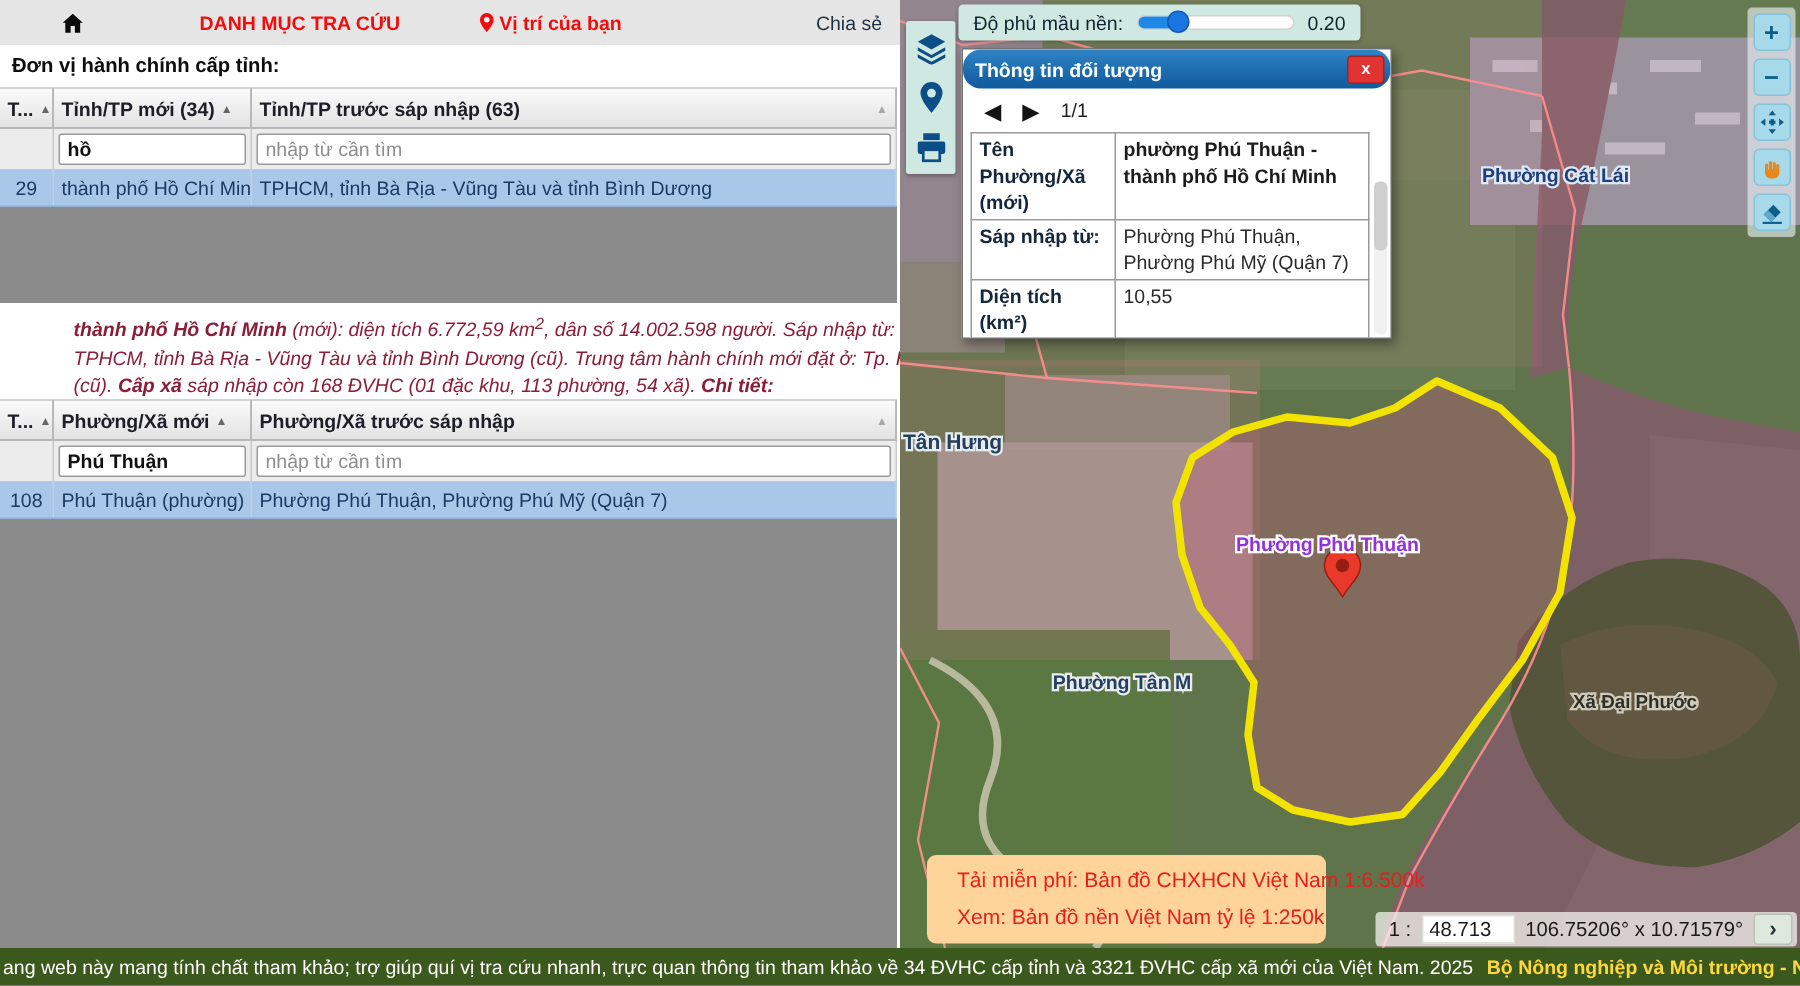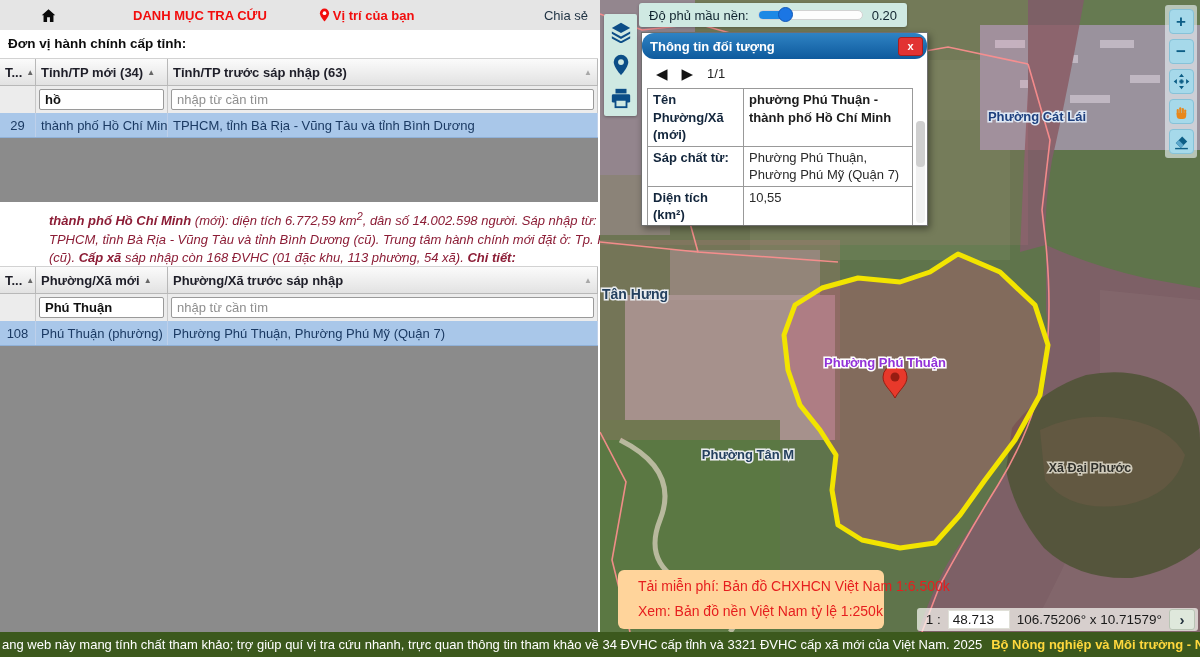--- a/index.html
+++ b/index.html
@@ -257,21 +257,21 @@
         <span class="nav-arrow">▶</span>
         <span>1/1</span>
       </div>
       <table class="info-table">
         <tbody>
             <tr>
               <td class="lbl">Tên Phường/Xã (mới)</td>
               <td class="val strong">phường Phú Thuận - thành phố Hồ Chí Minh</td>
             </tr>
         <tr>
-              <td class="lbl">Sáp chất từ:</td>
+              <td class="lbl">Sáp nhập từ:</td>
               <td class="val">Phường Phú Thuận, Phường Phú Mỹ (Quận 7)</td>
             </tr>
         <tr>
               <td class="lbl">Diện tích (km²)</td>
               <td class="val">10,55</td>
             </tr>
 
       </tbody>
         </table>
       <div class="popup-scroll">

